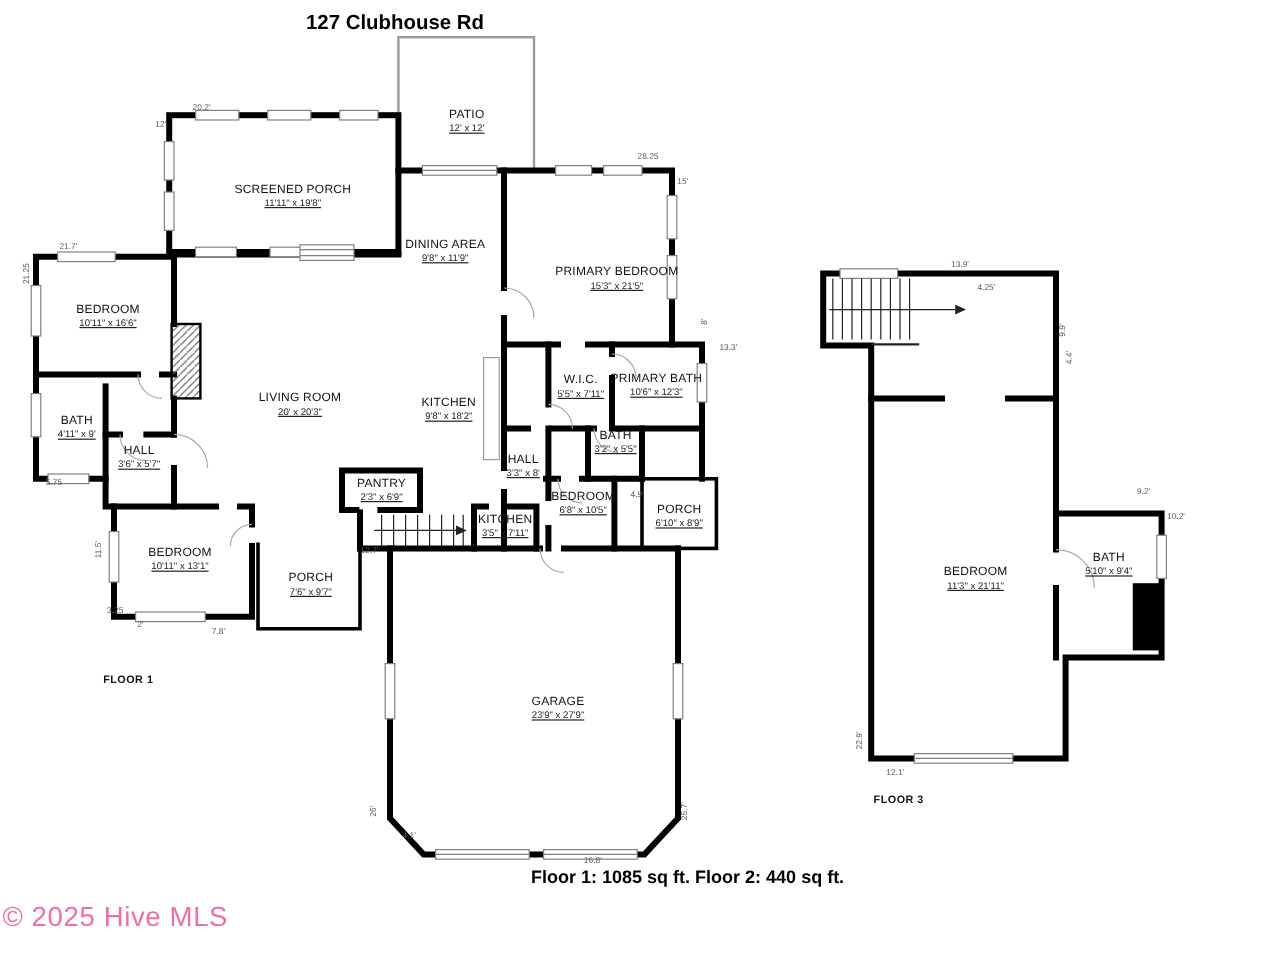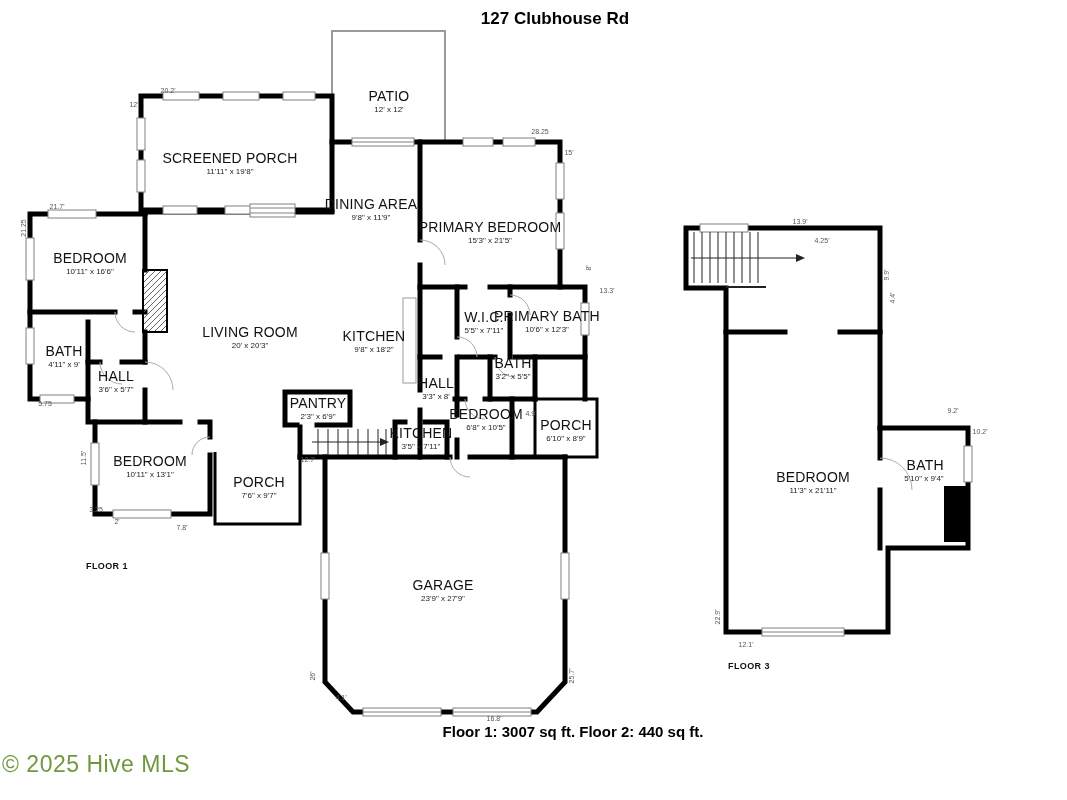--- a/index.html
+++ b/index.html
@@ -1,30 +1,30 @@
 <!DOCTYPE html>
 <html><head>
 <meta charset="utf-8">
 <style>
   html,body{margin:0;padding:0;background:#fff;}
   body{width:1067px;height:800px;position:relative;font-family:"Liberation Sans",sans-serif;color:#000;}
   .page{position:absolute;left:0;top:0;width:1067px;height:800px;background:#ffffff;overflow:hidden;}
-  .header{position:absolute;top:8px;left:255px;width:600px;text-align:center;}
+  .header{position:absolute;top:8px;left:255px;width:600px;}
   .addr{font-size:17px;font-weight:bold;line-height:22px;}
   .plan-svg{position:absolute;left:0;top:0;}
   .room-label{position:absolute;transform:translate(-50%,-50%);text-align:center;white-space:nowrap;color:#111;z-index:5;}
-  .rname{font-size:14px;letter-spacing:.2px;text-align:right;}
-  .rdims{font-size:8px;margin-top:1px;color:#222;}
+  .rname{font-size:10px;letter-spacing:.2px;}
+  .rdims{font-size:8px;margin-top:1px;color:#222;text-decoration:underline;}
   .dim{position:absolute;font-size:7px;color:#555;transform:translate(-50%,-50%);white-space:nowrap;z-index:4;}
   .dim.v{transform:translate(-50%,-50%) rotate(-90deg);}
   .floor-label{position:absolute;font-size:9px;font-weight:bold;letter-spacing:.4px;color:#111;text-align:right;}
   .footer{position:absolute;top:723px;left:273px;width:600px;text-align:center;}
   .f-line{font-size:15px;font-weight:bold;line-height:18px;}
   .disclaimer{position:absolute;top:789px;left:273px;width:600px;text-align:center;font-size:9px;font-weight:bold;color:#222;letter-spacing:.2px;}
-  .watermark{position:absolute;top:751px;left:2px;font-size:23px;color:#4d7c0f;opacity:.8;letter-spacing:.5px;}
+  .watermark{position:absolute;top:751px;left:2px;font-size:23px;color:#ec4899;opacity:.8;letter-spacing:.5px;}
 </style>
 </head>
 <body>
 
 <div class="page">
 
   <div class="header">
     <div class="addr">127 Clubhouse Rd</div>
   </div>
 
@@ -155,29 +155,29 @@
 
     <g stroke="#aaaaaa" stroke-width="1" fill="none">
       <path d="M880,458 A32,32 0 0 1 912,490"></path>
     </g>
   </svg>
 
   <div class="room-label" style="left:389px;top:101px">
     <div class="rname">PATIO</div>
     <div class="rdims">12' x 12'</div>
   </div>
-  <div class="room-label" style="left:230px;top:163px">
+  <div class="room-label" style="left:244px;top:163px">
     <div class="rname">SCREENED PORCH</div>
     <div class="rdims">11'11" x 19'8"</div>
   </div>
   <div class="room-label" style="left:371px;top:209px">
     <div class="rname">DINING AREA</div>
     <div class="rdims">9'8" x 11'9"</div>
   </div>
-  <div class="room-label" style="left:490px;top:232px">
+  <div class="room-label" style="left:514px;top:232px">
     <div class="rname">PRIMARY BEDROOM</div>
     <div class="rdims">15'3" x 21'5"</div>
   </div>
   <div class="room-label" style="left:90px;top:263px">
     <div class="rname">BEDROOM</div>
     <div class="rdims">10'11" x 16'6"</div>
   </div>
   <div class="room-label" style="left:250px;top:337px">
     <div class="rname">LIVING ROOM</div>
     <div class="rdims">20' x 20'3"</div>
@@ -227,21 +227,21 @@
     <div class="rdims">3'5" x 7'11"</div>
   </div>
   <div class="room-label" style="left:150px;top:466px">
     <div class="rname">BEDROOM</div>
     <div class="rdims">10'11" x 13'1"</div>
   </div>
   <div class="room-label" style="left:259px;top:487px">
     <div class="rname">PORCH</div>
     <div class="rdims">7'6" x 9'7"</div>
   </div>
-  <div class="room-label" style="left:443px;top:590px">
+  <div class="room-label" style="left:465px;top:590px">
     <div class="rname">GARAGE</div>
     <div class="rdims">23'9" x 27'9"</div>
   </div>
 
   <div class="room-label" style="left:813px;top:482px">
     <div class="rname">BEDROOM</div>
     <div class="rdims">11'3" x 21'11"</div>
   </div>
   <div class="room-label" style="left:924px;top:470px">
     <div class="rname">BATH</div>
@@ -274,18 +274,18 @@
   <span class="dim" style="left:800px;top:221px">13.9'</span>
   <span class="dim" style="left:822px;top:240px">4.25'</span>
   <span class="dim v" style="left:886px;top:275px">9.9'</span>
   <span class="dim v" style="left:892px;top:298px">4.4'</span>
   <span class="dim" style="left:953px;top:410px">9.2'</span>
   <span class="dim" style="left:980px;top:431px">10.2'</span>
   <span class="dim v" style="left:717px;top:617px">22.9'</span>
   <span class="dim" style="left:746px;top:644px">12.1'</span>
 
   <div class="footer">
-    <div class="f-line">Floor 1: 3007 sq ft. Floor 2: 440 sq ft.</div>
+    <div class="f-line">Floor 1: 1085 sq ft. Floor 2: 440 sq ft.</div>
   </div>
 
   <div class="watermark">© 2025 Hive MLS</div>
 
 </div>
 
 </body></html>

